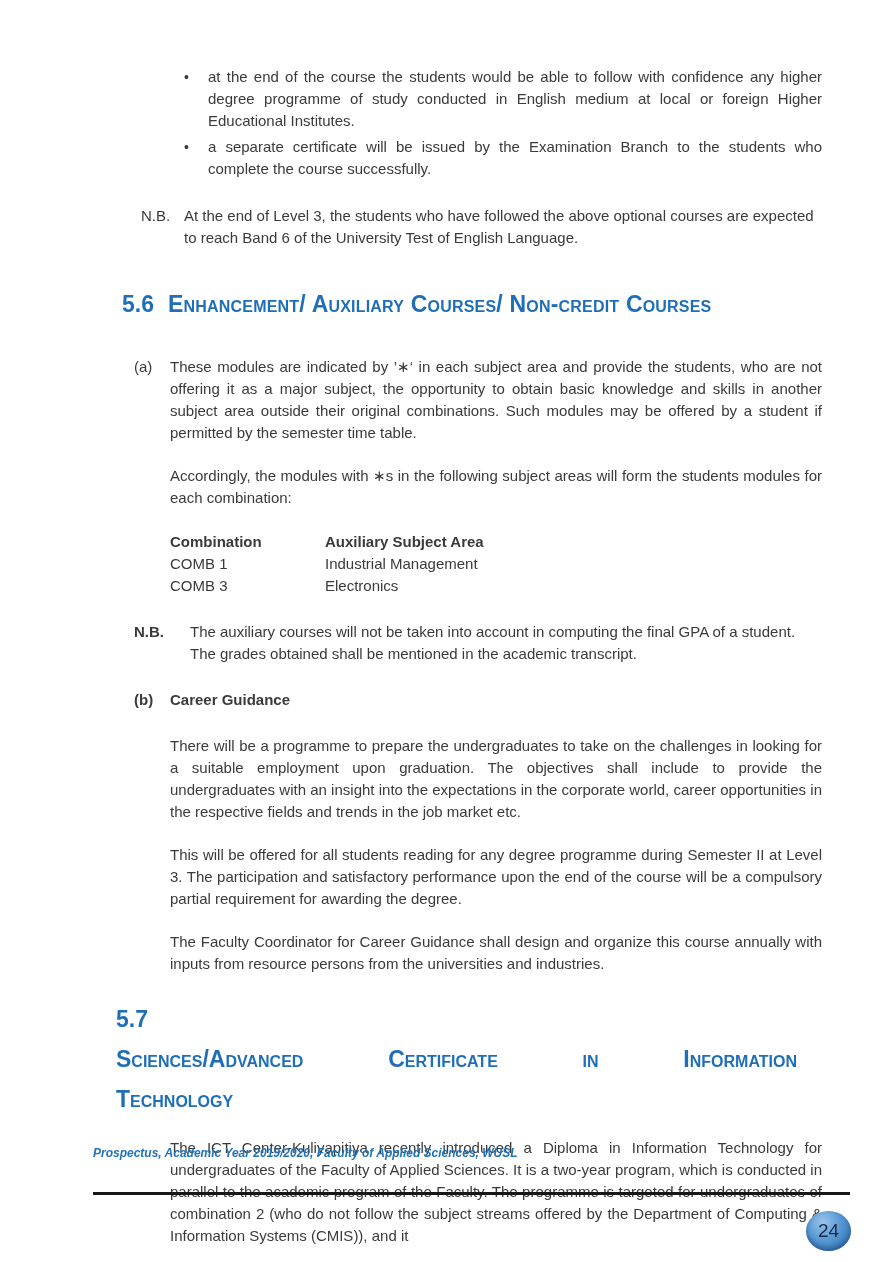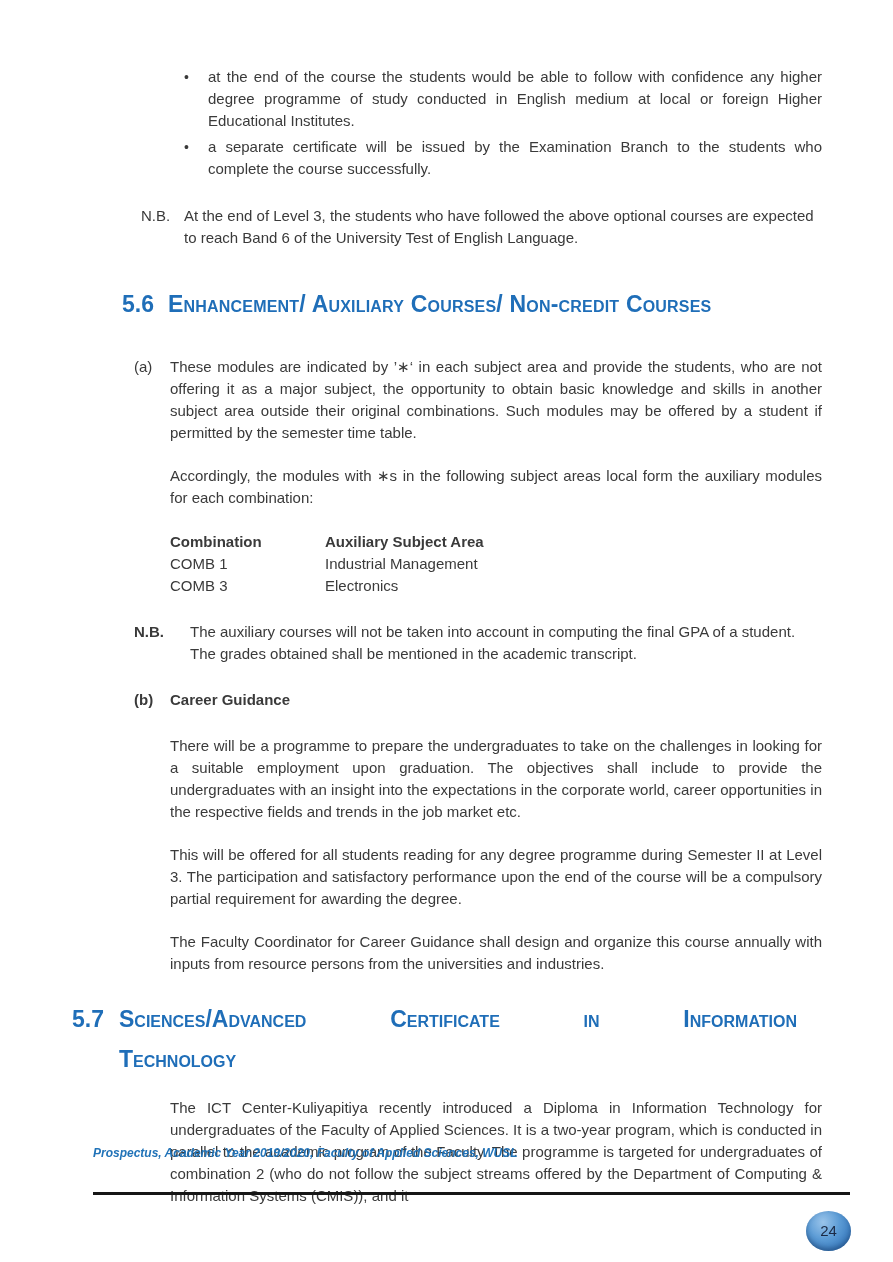--- a/index.html
+++ b/index.html
@@ -32,21 +32,21 @@
   
   .sec-heading {
     color:#1F6EB8; font-weight:bold;
     font-variant:small-caps;
     font-size:23px;
   }
   .h56 { display:flex; margin:42px 71px 0 122px; line-height:27px; }
   .h56 .sec-num { width:46px; flex:none; }
   .h56 .sec-title { flex:1; letter-spacing:0.2px; }
 
-  .h57 { display:flex; margin:24px 96px 0 72px; line-height:40px; }
+  .h57 { display:flex; margin:24px 96px 0 116px; line-height:40px;flex-direction:column; }
   .h57 .sec-num { width:47px; flex:none; }
   .h57 .sec-lines { flex:1; }
   .h57 .sec-line1 { display:flex; justify-content:space-between; }
   .h57 .sec-line2 { }
 
   
   .lettered { display:flex; margin:38px 71px 0 134px; }
   .lettered .item-label { width:36px; flex:none; }
   .lettered .item-text { flex:1; text-align:justify; }
   .lettered-b { display:flex; margin:24px 71px 0 134px; font-weight:bold; }
@@ -68,21 +68,21 @@
   .footer-text {
     position:absolute; left:93px; top:1142px;
     color:#2173B8; font-weight:bold; font-style:italic; font-size:12px;
   }
   .page-badge {
     position:absolute; left:806px; top:1211px;
     width:45px; height:40px; border-radius:50%;
     background: radial-gradient(ellipse at 38% 28%, #9ac4ea 0%, #5b9bd5 42%, #3e7fc1 72%, #2e66a6 100%);
     box-shadow: inset 0 -3px 5px rgba(20,50,90,0.45);
     display:flex; align-items:center; justify-content:center;
-    color:#1b2a45; font-size:15px; font-weight:normal;
+    color:#1b2a45; font-size:19px; font-weight:normal;
   }
 </style>
 </head>
 <body>
 
 <div class="page">
 
   <div class="bullet-list">
     <div class="bullet-item">
       <span class="bullet-marker">•</span>
@@ -102,21 +102,21 @@
   <div class="sec-heading h56">
     <span class="sec-num">5.6</span>
     <span class="sec-title">Enhancement/ Auxiliary Courses/ Non-credit Courses</span>
   </div>
 
   <div class="lettered">
     <span class="item-label">(a)</span>
     <span class="item-text">These modules are indicated by ’∗‘ in each subject area and provide the students, who are not offering it as a major subject, the opportunity to obtain basic knowledge and skills in another subject area outside their original combinations.  Such modules may be offered by a student if permitted by the semester time table.</span>
   </div>
 
-  <div class="para-plain">Accordingly, the modules with ∗s in the following subject areas local form the auxiliary modules for each combination:</div>
+  <div class="para-plain">Accordingly, the modules with ∗s in the following subject areas will form the students modules for each combination:</div>
 
   <table class="combo-table">
     <tbody>
       <tr class="hdr">
         <td class="col1">Combination</td>
         <td>Auxiliary Subject Area</td>
       </tr>
       <tr>
         <td class="col1">COMB 1</td>
         <td>Industrial Management</td>

